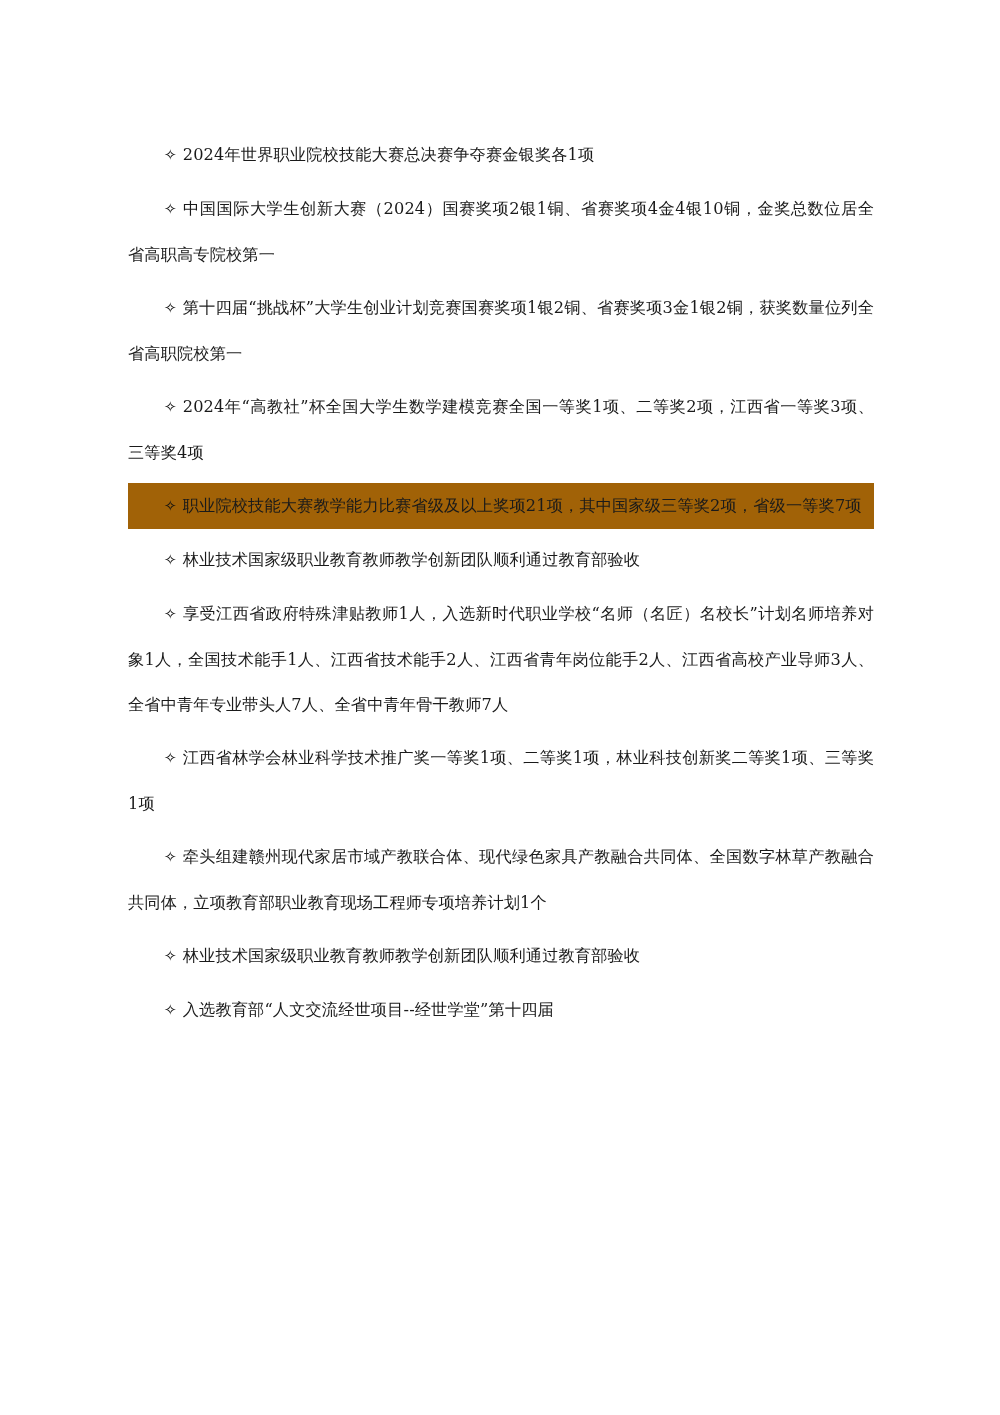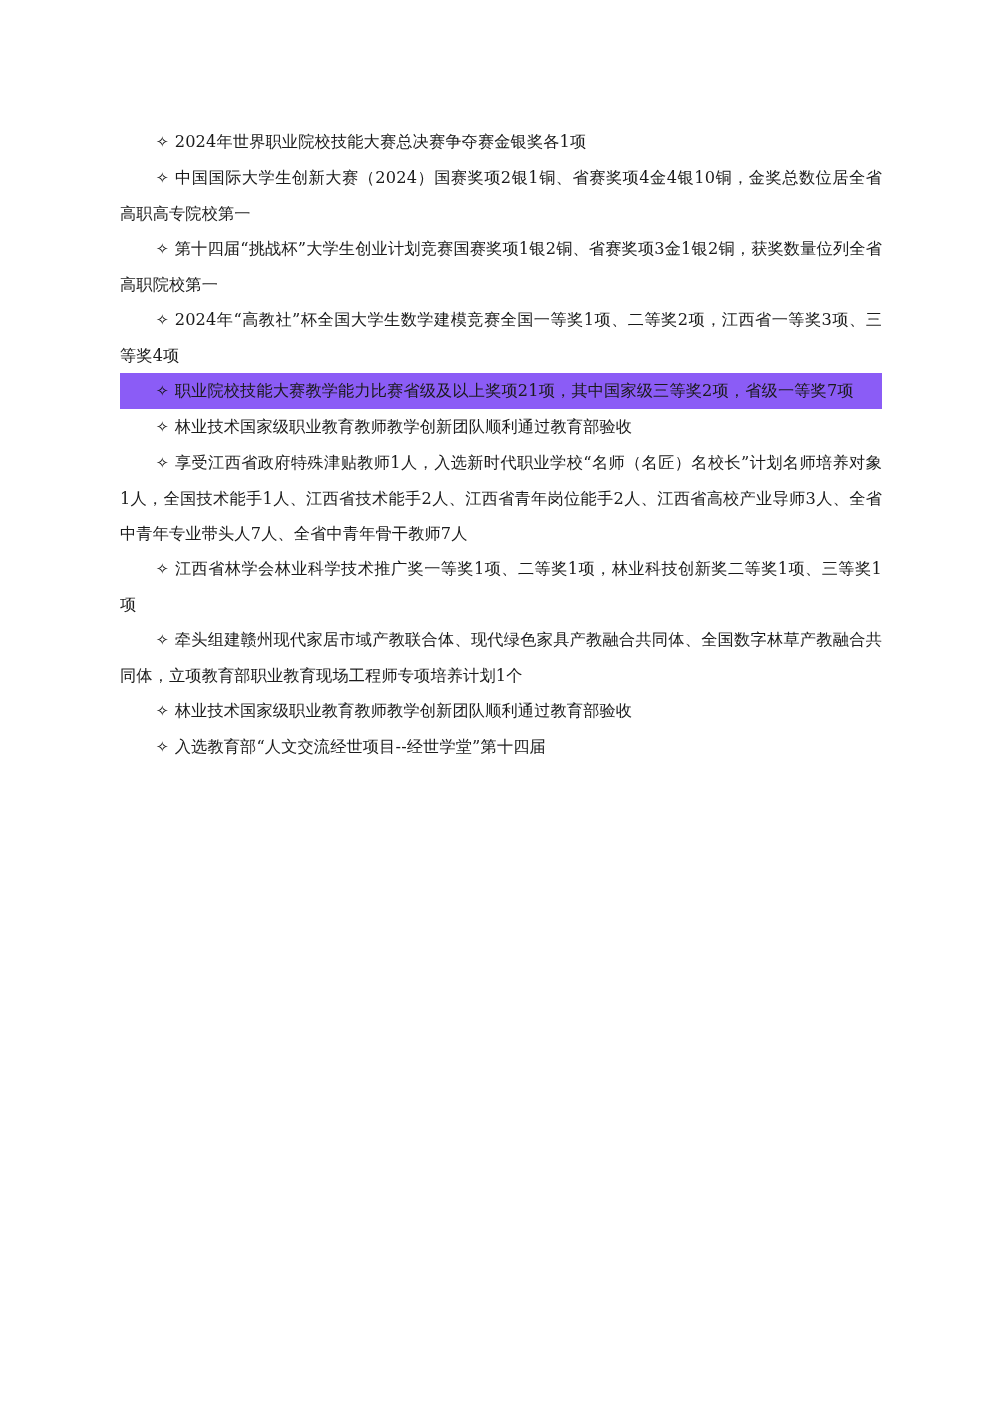--- a/index.html
+++ b/index.html
@@ -16,28 +16,28 @@
       color: #1a1a1a;
     }
     .page {
       position: absolute;
       left: 120px;
       top: 124px;
       width: 762px;
     }
     .item {
       font-size: 16.2px;
-      line-height: 35px;
+      line-height: 45px;
       text-indent: 36px;
       text-align: justify;
-      margin: 0;
+      margin: 8px;
       letter-spacing: 0.15px;
     }
     .item.shaded {
-      background: #8b5cf6;
+      background: #a16207;
     }
     .bullet {
       display: inline-block;
       font-family: "DejaVu Sans", sans-serif;
       font-size: 15px;
       margin-right: 6px;
       text-indent: 0;
       color: #111;
     }
   </style>

